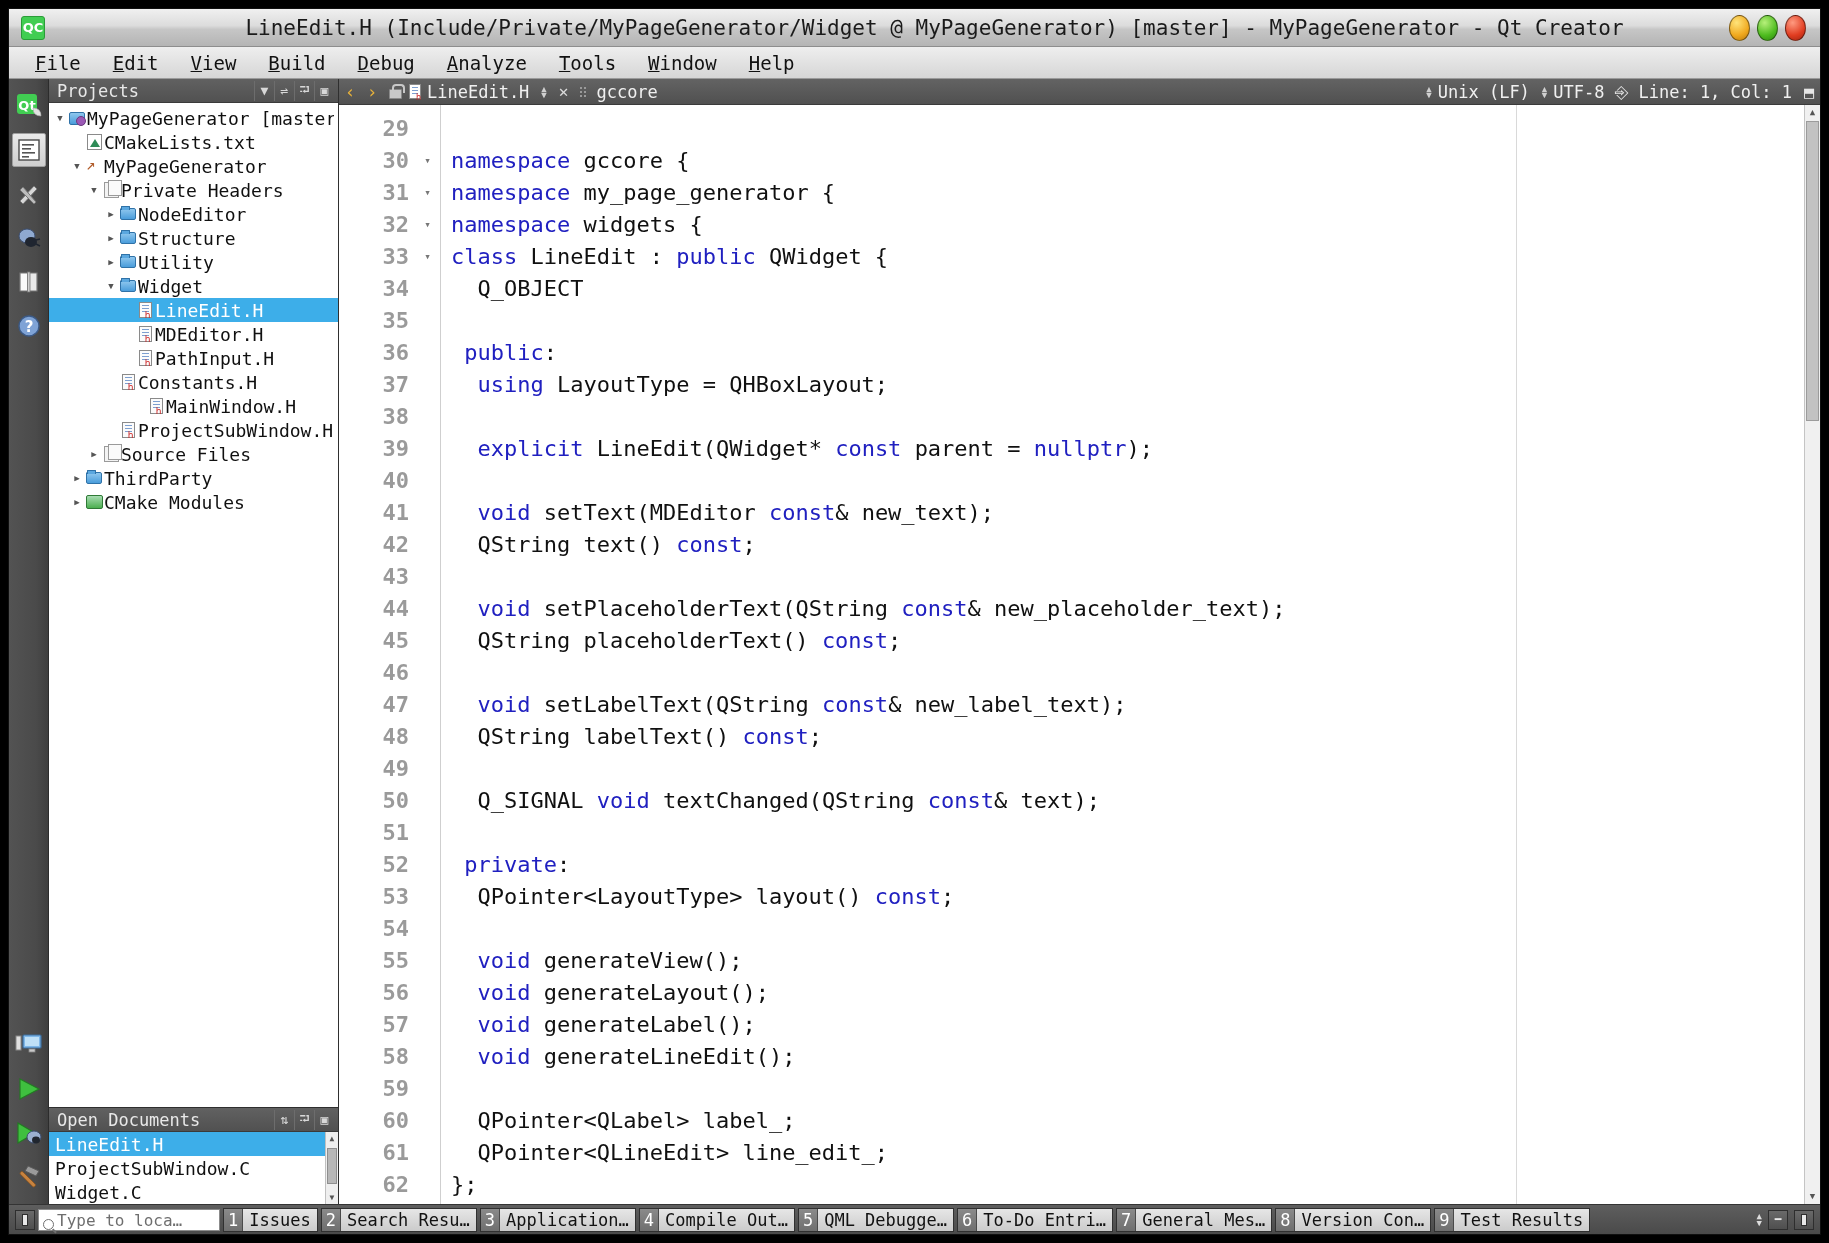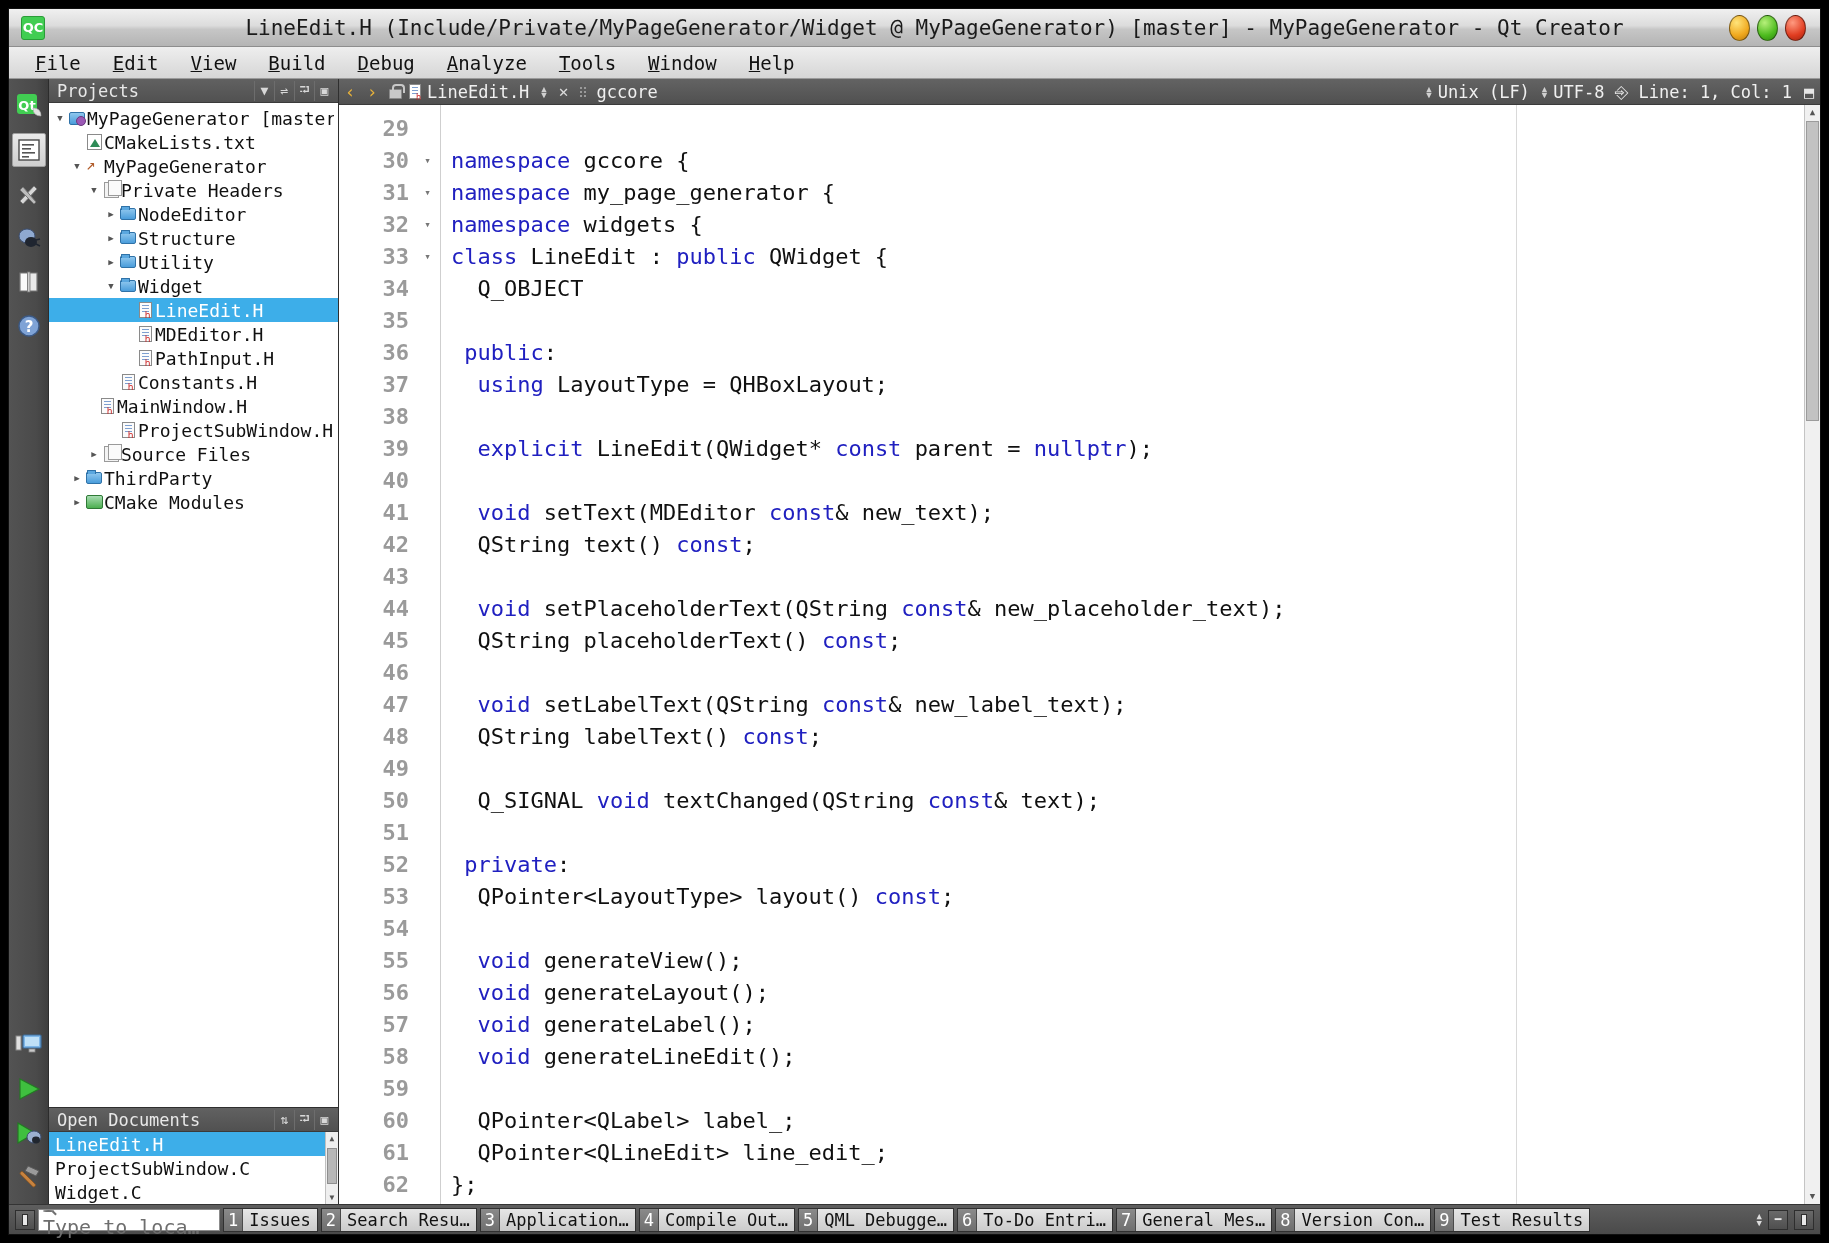--- a/index.html
+++ b/index.html
@@ -413,27 +413,26 @@
   .sb-sq {
     width: 20px; height: 20px;
     border: 1px solid #2e2e2e;
     background: linear-gradient(to bottom,#6a6a6a,#4f4f4f);
     display: flex; align-items: center; justify-content: center;
   }
   .sb-sq i { width: 6px; height: 12px; background: #e8e8e8; display: block; border: 1px solid #2e2e2e; }
   .locator {
     width: 182px; height: 22px;
     background: #fff; border: 1px solid #8b8b8b;
-    display: flex; align-items: flex-start;
+    display: flex; align-items: flex-end;
     padding-left: 4px;
     gap: 3px;
     font-family: "DejaVu Sans Mono", monospace;
-    font-size: 20px;
+    font-size: 16px;
     color: #6e6e6e;
-    flex-direction: column;
   }
   .mag { width: 11px; height: 11px; border: 1.6px solid #707070; border-radius: 50%; position: relative; }
   .mag:after { content: ""; position: absolute; right: -4px; bottom: -3px; width: 5px; height: 1.6px; background: #707070; transform: rotate(45deg); }
   .pane {
     height: 24px;
     display: flex; align-items: center;
     border: 1px solid #303030;
     background: linear-gradient(to bottom,#e6e6e6,#cbcbcb);
     font-family: "DejaVu Sans Mono", monospace;
     font-size: 17px;
@@ -643,21 +642,21 @@
                 </span>
                 <span class="tlabel">PathInput.H</span>
               </div>
               <div class="trow" style="padding-left: 55px;">
                 <span class="arrow"></span>
                 <span class="ticon">
                   <span class="hfile-ico"></span>
                 </span>
                 <span class="tlabel">Constants.H</span>
               </div>
-              <div class="trow" style="padding-left: 34px;">
+              <div class="trow" style="padding-left: 83px;">
                 <span class="arrow"></span>
                 <span class="ticon">
                   <span class="hfile-ico"></span>
                 </span>
                 <span class="tlabel">MainWindow.H</span>
               </div>
               <div class="trow" style="padding-left: 55px;">
                 <span class="arrow"></span>
                 <span class="ticon">
                   <span class="hfile-ico"></span>

